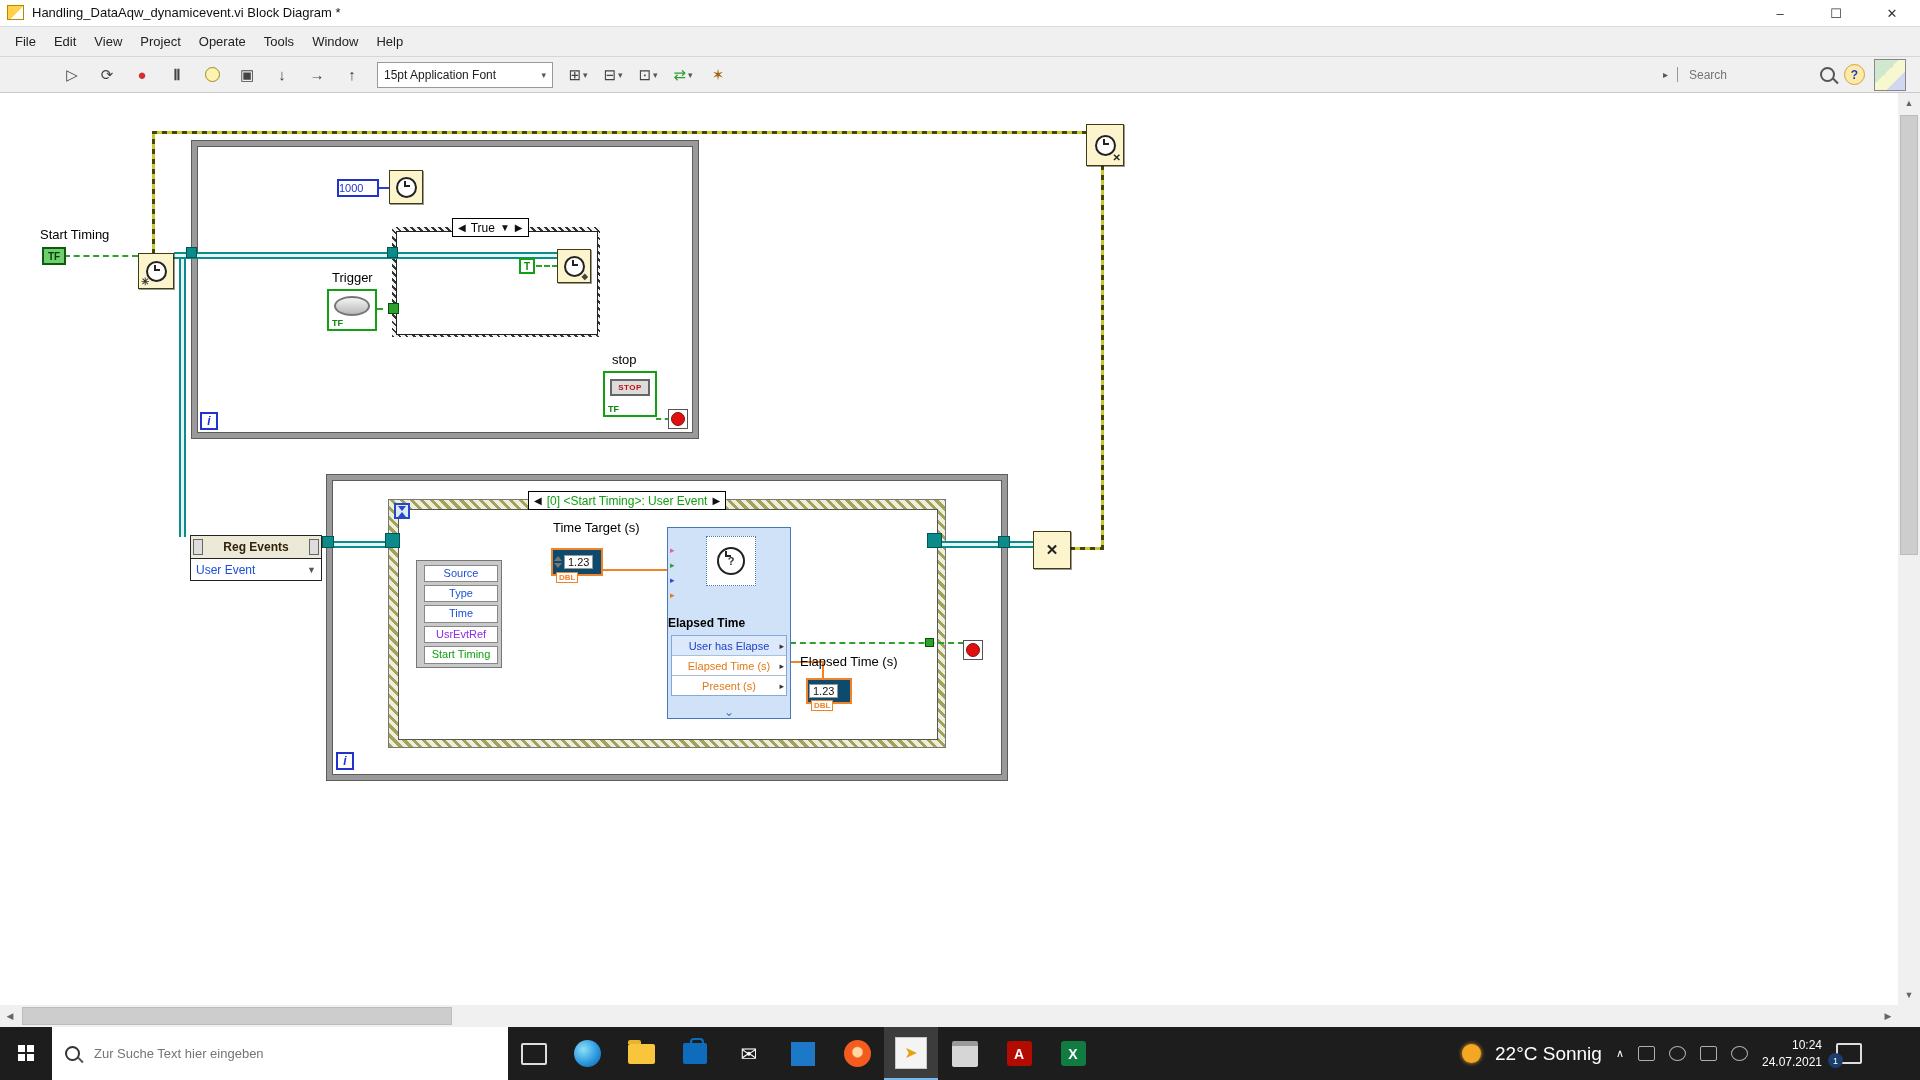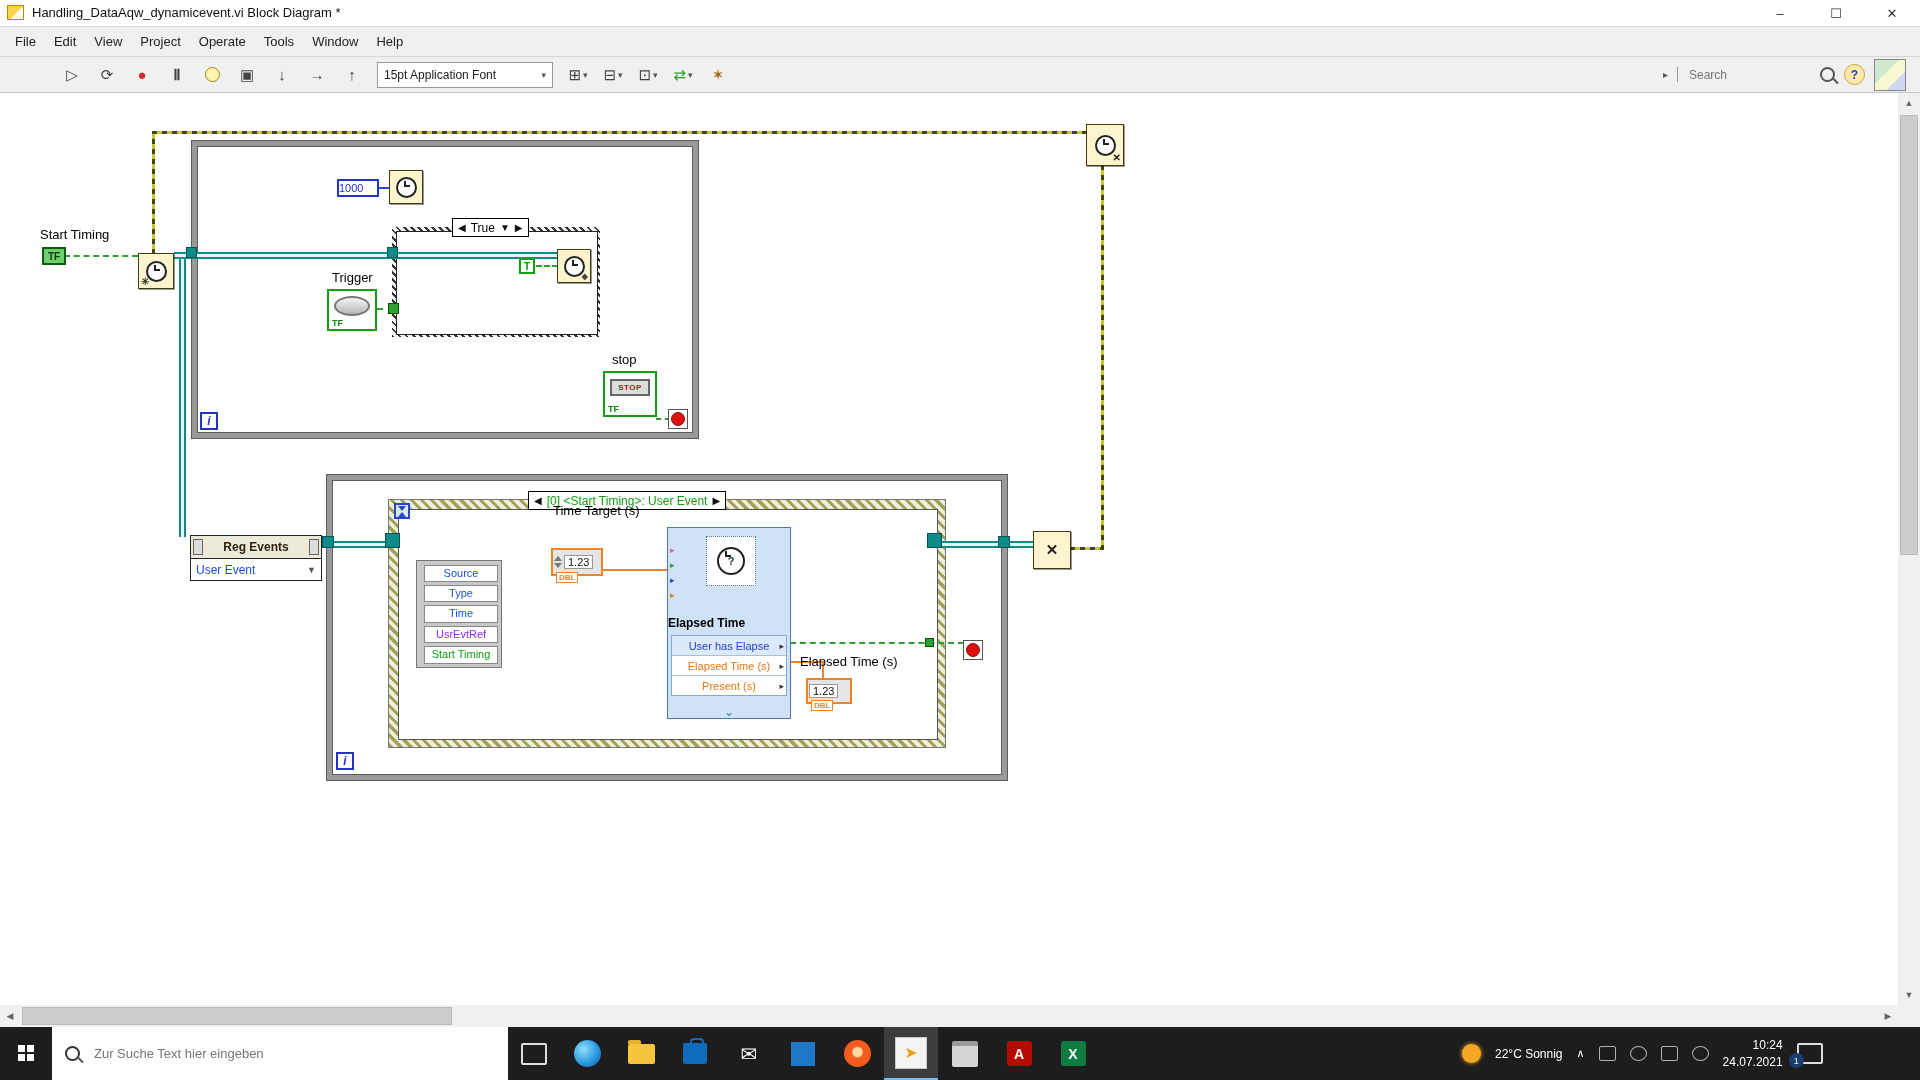--- a/index.html
+++ b/index.html
@@ -46,21 +46,21 @@
   .header-box{background:#fff;border:1px solid #000;display:flex;align-items:center;gap:5px;font-size:12px;padding:0 5px;height:19px;white-space:nowrap}
   .header-box .arr{font-size:10px;color:#111}
   .bool-term{background:#6fcf6f;border:2px solid #0c5c0c;color:#063f06;font-size:10px;font-weight:bold;display:flex;align-items:center;justify-content:center}
   .bool-ctl{border:2px solid #12a012;background:#fff}
   .oval-btn{width:32px;height:16px;border:2px solid #777;border-radius:50%;background:linear-gradient(#f4f4f4,#b8b8b8)}
   .tf{color:#0b8a0b;font-size:9px;font-weight:bold}
   .stop-btn{background:#dcdcdc;border:2px solid #666;color:#c01010;font-weight:bold;font-size:8px;padding:2px 3px;letter-spacing:.5px}
   .iter{background:#fff;border:2px solid #2233cc;color:#2233cc;font-weight:bold;font-style:italic;font-size:12px;display:flex;align-items:center;justify-content:center}
   .cond{background:#fff;border:1px solid #555;display:flex;align-items:center;justify-content:center}
   .cond .dot{width:12px;height:12px;border-radius:50%;background:#e01010;border:1px solid #801010}
-  .num{border:2px solid #f08228;background:#e5e5e5;display:flex;align-items:center;padding:1px}
+  .num{border:2px solid #f08228;background:#0c4a6e;display:flex;align-items:center;padding:1px}
   .num .box{border:1px solid #999;font-size:11px;padding:0 3px;background:#fff;color:#111}
   .dbl-tag{position:absolute;left:3px;bottom:-9px;background:#fff;border:1px solid #f08228;color:#f08228;font-size:8px;padding:0 2px;line-height:9px;font-weight:bold}
   .spin{display:flex;flex-direction:column;margin-right:2px}
   .spin i{width:0;height:0;border-left:4px solid transparent;border-right:4px solid transparent;display:block}
   .spin .up{border-bottom:5px solid #777;margin-bottom:2px}
   .spin .dn{border-top:5px solid #777}
   .lbl{font-size:13px;color:#000;white-space:nowrap}
   .evdata{border:1px solid #777;background:#c9c9c9;display:flex;flex-direction:column;align-items:flex-end;padding:2px 3px 2px 11px}
   .evitem{background:#fff;border:1px solid #888;font-size:11px;text-align:center;height:17px;line-height:15px;width:72px;margin:1.5px 0;white-space:nowrap;overflow:hidden}
   .c-blue{color:#1a50d8}.c-purple{color:#8a2be2}.c-green{color:#0fa00f}
@@ -101,21 +101,21 @@
   .folder::before{content:"";position:absolute;top:-4px;left:0;width:13px;height:4px;background:#e8b42e;border-radius:2px 2px 0 0}
   .store{width:24px;height:21px;background:#0f6cbd;border-radius:2px;position:relative}
   .store::before{content:"";position:absolute;top:-5px;left:7px;width:10px;height:5px;border:2px solid #0f6cbd;border-bottom:none;border-radius:4px 4px 0 0}
   .vscode{width:24px;height:24px;background:#1d79c7;clip-path:polygon(65% 0,100% 12%,100% 88%,65% 100%,18% 62%,4% 74%,0 66%,12% 50%,0 34%,4 26%,18% 38%)}
   .opera{width:27px;height:27px;border-radius:50%;background:radial-gradient(circle at 50% 45%,#ffd9a0 0 22%,#f55b1f 30% 100%)}
   .lvtask{width:30px;height:30px;background:#f4f4f4;border:1px solid #c9c9c9;display:flex;align-items:center;justify-content:center;color:#e8a00e;font-size:16px}
   .terminal{width:26px;height:21px;background:#d6d6d6;border-radius:2px;border-top:5px solid #9a9a9a}
   .acro{width:25px;height:25px;background:#b30b00;border-radius:3px;color:#fff;font-weight:bold;font-size:14px;display:flex;align-items:center;justify-content:center}
   .excel{width:25px;height:25px;background:#107c41;border-radius:3px;color:#fff;font-weight:bold;font-size:14px;display:flex;align-items:center;justify-content:center}
   .sun{width:19px;height:19px;border-radius:50%;background:#f5a623;box-shadow:0 0 4px #f5a623}
-  .traytxt{color:#fff;font-size:12px}
+  .traytxt{color:#fff;font-size:19px}
   .tray-ic{width:15px;height:13px;border:1px solid #c9c9c9;border-radius:2px;opacity:.85}
   .clocktxt{color:#fff;font-size:12px;text-align:right;line-height:1.35}
   .action{width:22px;height:17px;border:2px solid #ddd;border-radius:2px;position:relative}
   .badge{position:absolute;left:-10px;bottom:-6px;width:15px;height:15px;border-radius:50%;background:#1b3e6e;color:#fff;font-size:9px;display:flex;align-items:center;justify-content:center}
 </style>
 </head>
 <body>
 
 <div class="a titlebar" style="left:0;top:0;width:1920px;height:27px">
   <span class="a app-ico" style="left:7px;top:5px"></span>
@@ -282,21 +282,21 @@
   <span class="tri tri-up"></span>
 </div>
 <div class="a evdata" style="left:416px;top:560px;width:86px;height:108px">
   <div class="evitem c-blue">Source</div>
   <div class="evitem c-blue">Type</div>
   <div class="evitem c-blue">Time</div>
   <div class="evitem c-purple">UsrEvtRef</div>
   <div class="evitem c-green">Start Timing</div>
 </div>
 
-<span class="a lbl" style="left:553px;top:503px">Time Target (s)</span>
+<span class="a lbl" style="left:553px;top:520px">Time Target (s)</span>
 <div class="a num" style="left:551px;top:548px;width:52px;height:28px">
   <span class="spin">
       <i class="up"></i>
       <i class="dn"></i>
     </span>
   <span class="box">1.23</span>
   <span class="dbl-tag">DBL</span>
 </div>
 
 <div class="a exvi" style="left:667px;top:527px;width:124px;height:192px">

